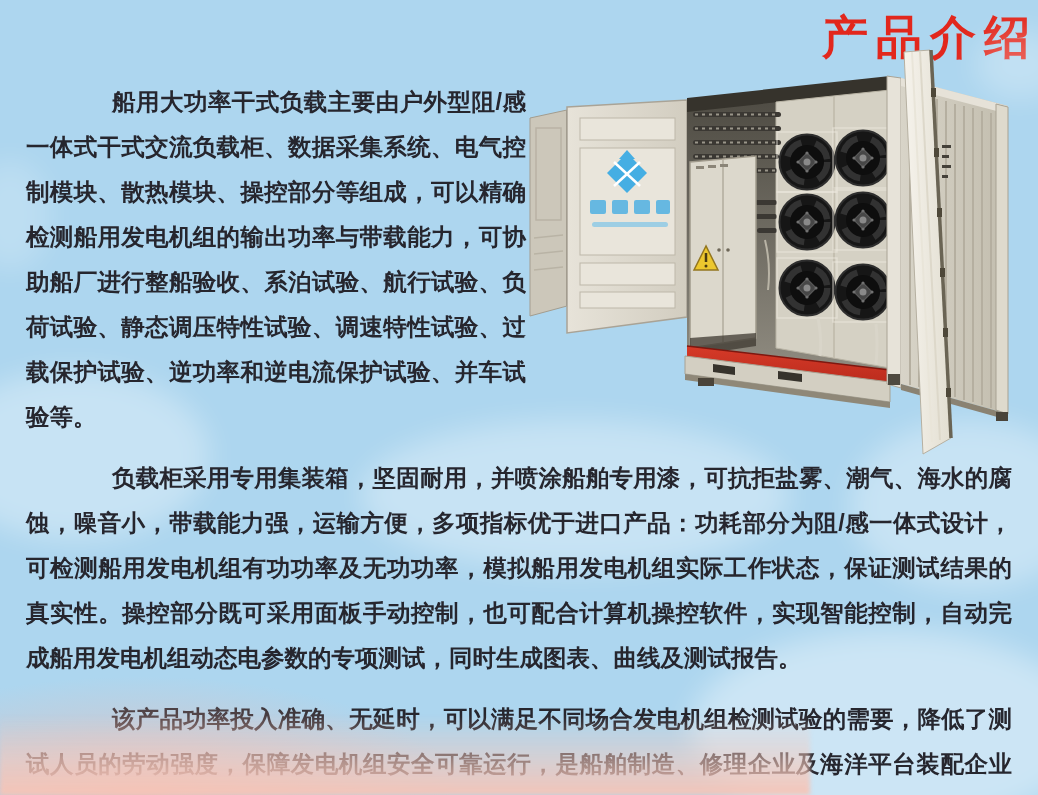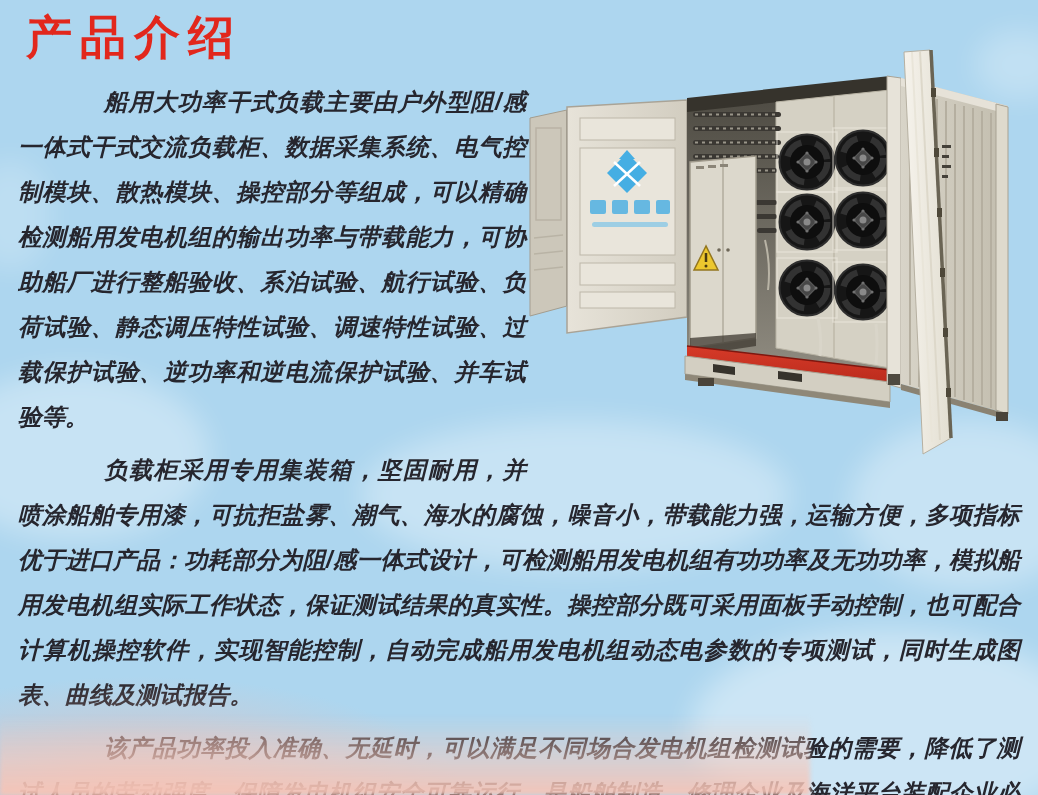--- a/index.html
+++ b/index.html
@@ -22,27 +22,28 @@
     filter:blur(2px);
   }
   .pink-band2{
     position:absolute;left:0;bottom:0;width:45%;height:120px;pointer-events:none;
     background:radial-gradient(ellipse at 30% 100%, rgba(247,185,172,.7) 0%, rgba(247,185,172,0) 70%);
   }
   .page-title{
     margin:10px 0 16px 26px;
     font-size:46px;line-height:1.18;font-weight:bold;letter-spacing:8px;
     color:#e2271c;
+    text-align:right;
   }
   .content{
     position:relative;padding:0 10px;
     font-size:23.5px;line-height:45px;font-weight:bold;
     color:#26262e;text-align:justify;
   }
-  .content p{margin:8px;text-indent:86px;font-style:italic;}
+  .content p{margin:16px;text-indent:86px;}
   .photo-float{
     float:right;width:488px;height:398px;
     margin:-30px 0 6px 14px;position:relative;
   }
   .photo-float svg{position:absolute;top:0;left:-10px;overflow:visible;}
 </style>
 </head>
 <body>
 
 <div class="map-pattern">

